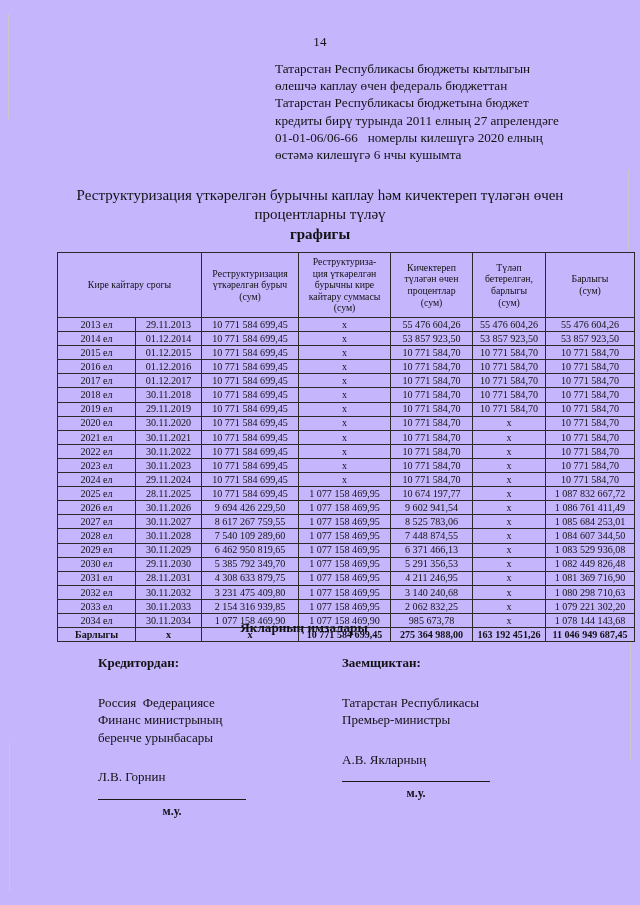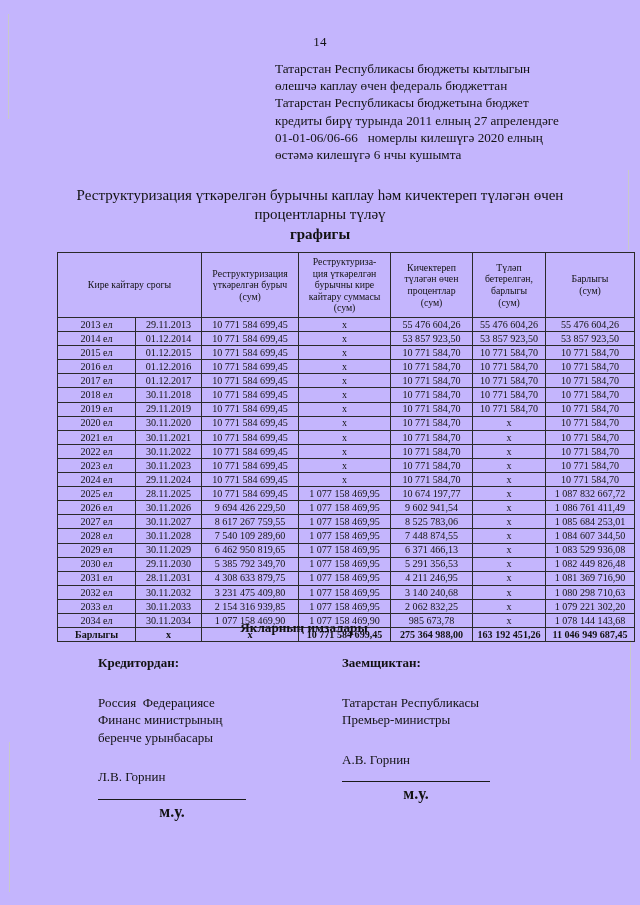--- a/index.html
+++ b/index.html
@@ -136,21 +136,21 @@
   .sig-rule {
     margin-top: 13px;
     border-top: 1px solid #1a1a1a;
     width: 148px;
   }
   .sig-mp {
     margin-top: 3px;
     width: 148px;
     text-align: center;
     font-weight: bold;
-    font-size: 16px;
+    font-size: 12px;
   }
 </style>
 </head>
 <body>
 
 <div class="page">
 
   <div class="edge-line edge-left"></div>
   <div class="edge-line edge-left2"></div>
   <div class="edge-line edge-right"></div>
@@ -440,18 +440,18 @@
     <div class="sig-rule"></div>
     <div class="sig-mp">м.у.</div>
   </div>
 
   <div class="sig-col sig-right">
     <div class="sig-role">Заемщиктан:</div>
     <div class="sig-org" id="borrower-org">
         <div>Татарстан Республикасы</div>
         <div>Премьер-министры</div>
       </div>
-    <div class="sig-name">А.В. Горнин</div>
+    <div class="sig-name">А.В. Якларның</div>
     <div class="sig-rule"></div>
     <div class="sig-mp">м.у.</div>
   </div>
 
 </div>
 
 </body></html>

